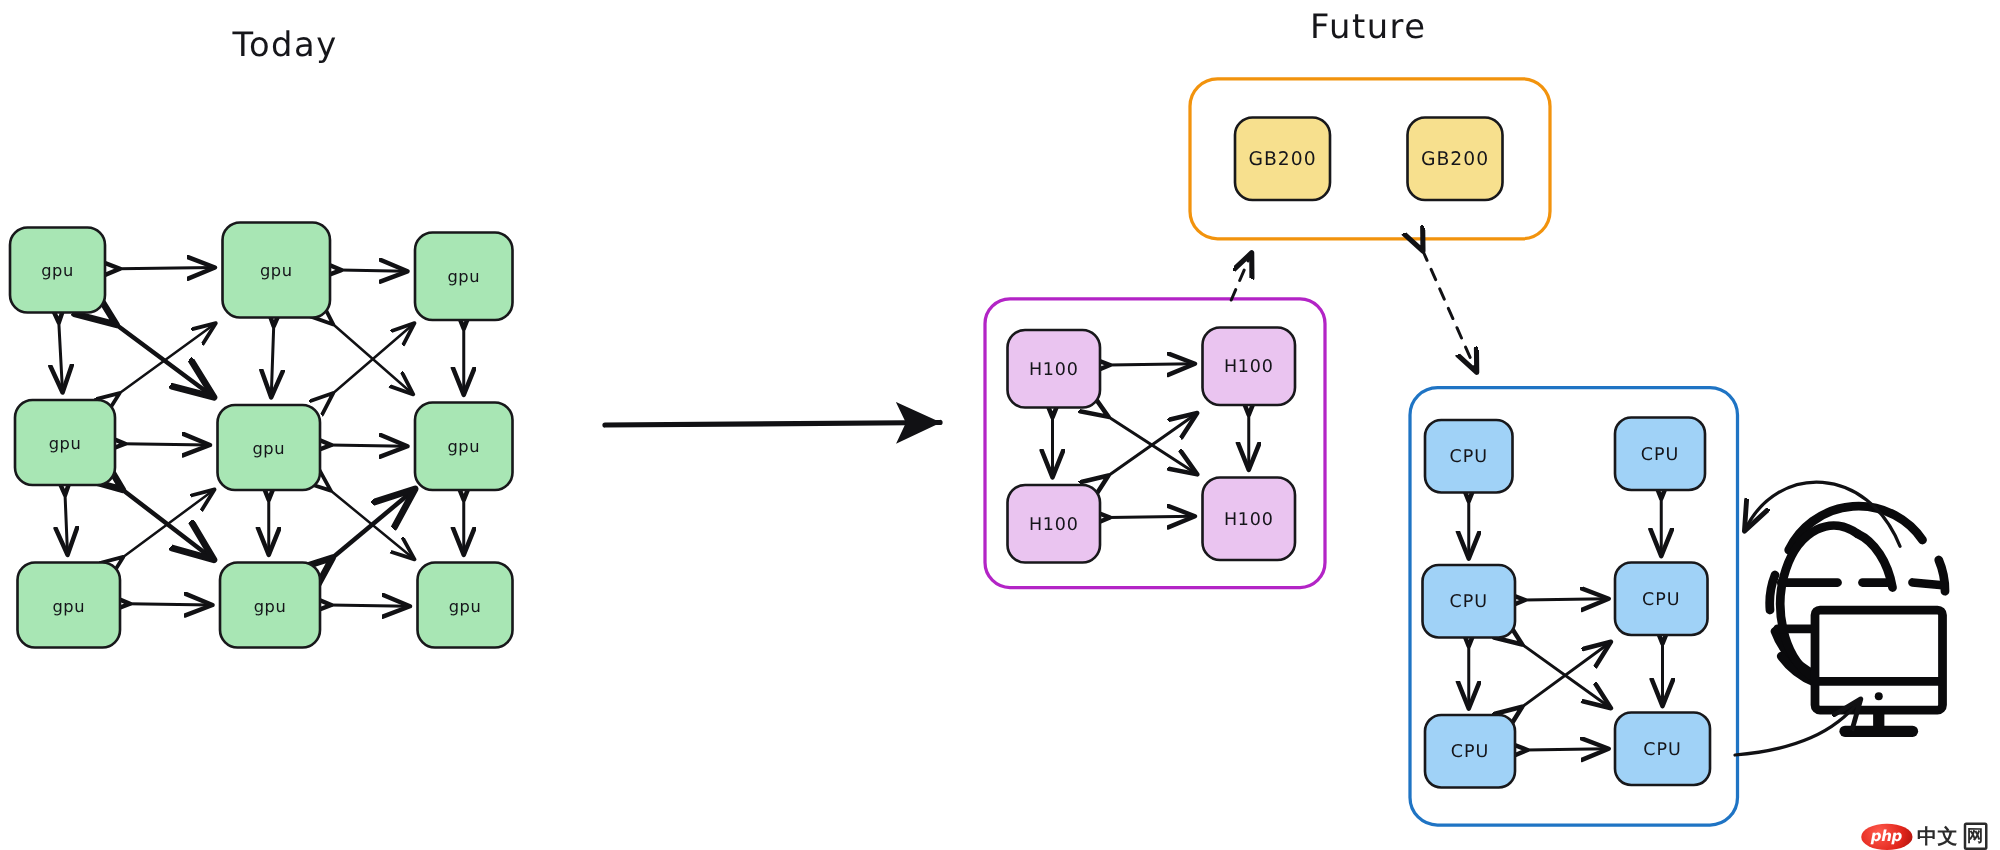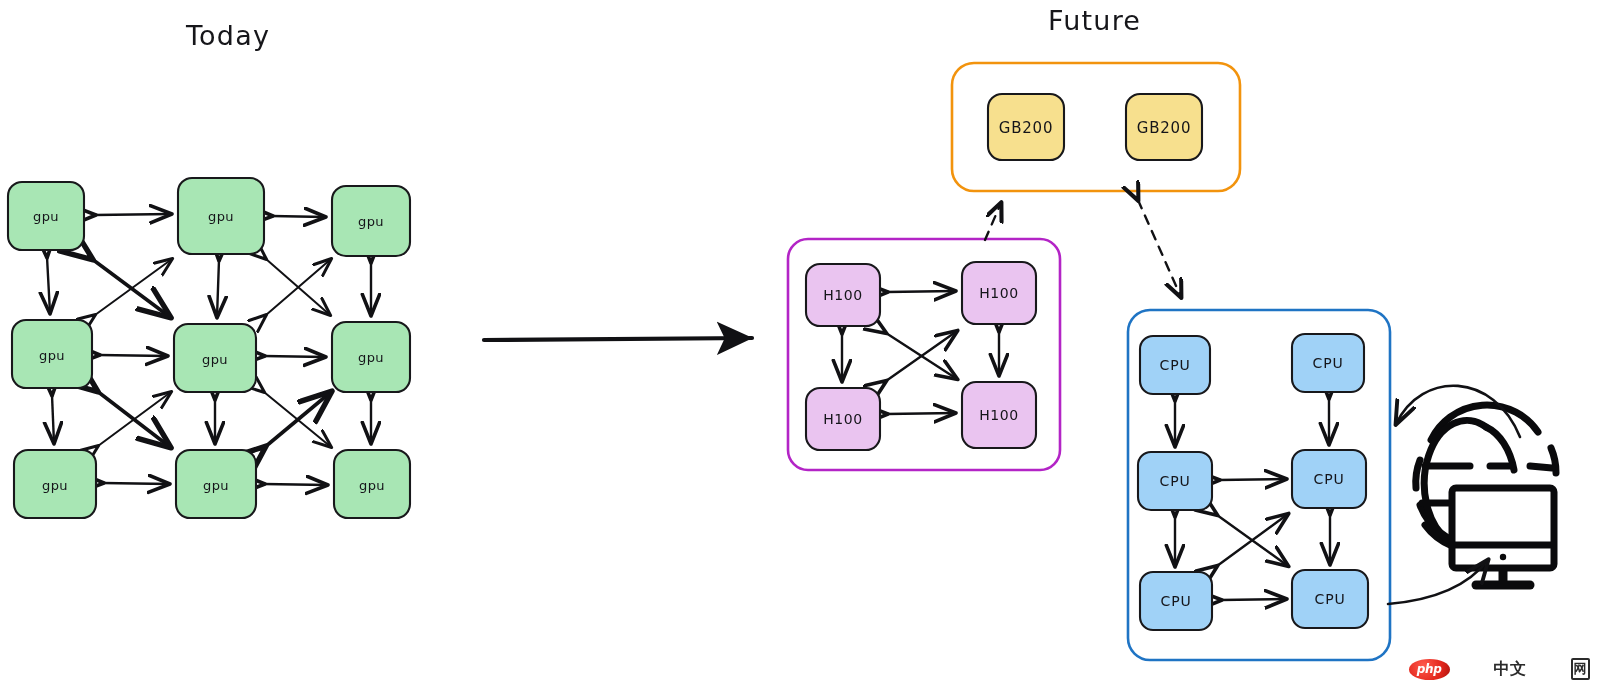--- a/index.html
+++ b/index.html
@@ -94,21 +94,20 @@
     padding: 4px 8px 5px 8px;
     border-radius: 50% / 50%;
     letter-spacing: -0.3px;
   }
   #watermark .cn-text {
     color: #2b2b2b;
     font-family: "DejaVu Sans", sans-serif;
     font-size: 16px;
     font-weight: bold;
     letter-spacing: 0.5px;
-    margin-left: 40px;
   }
   #watermark .cn-boxed {
     border: 2px solid #2b2b2b;
     padding: 0px 1px;
     font-size: 13px;
     border-radius: 2px;
   }
 </style>
 </head>
 <body>

